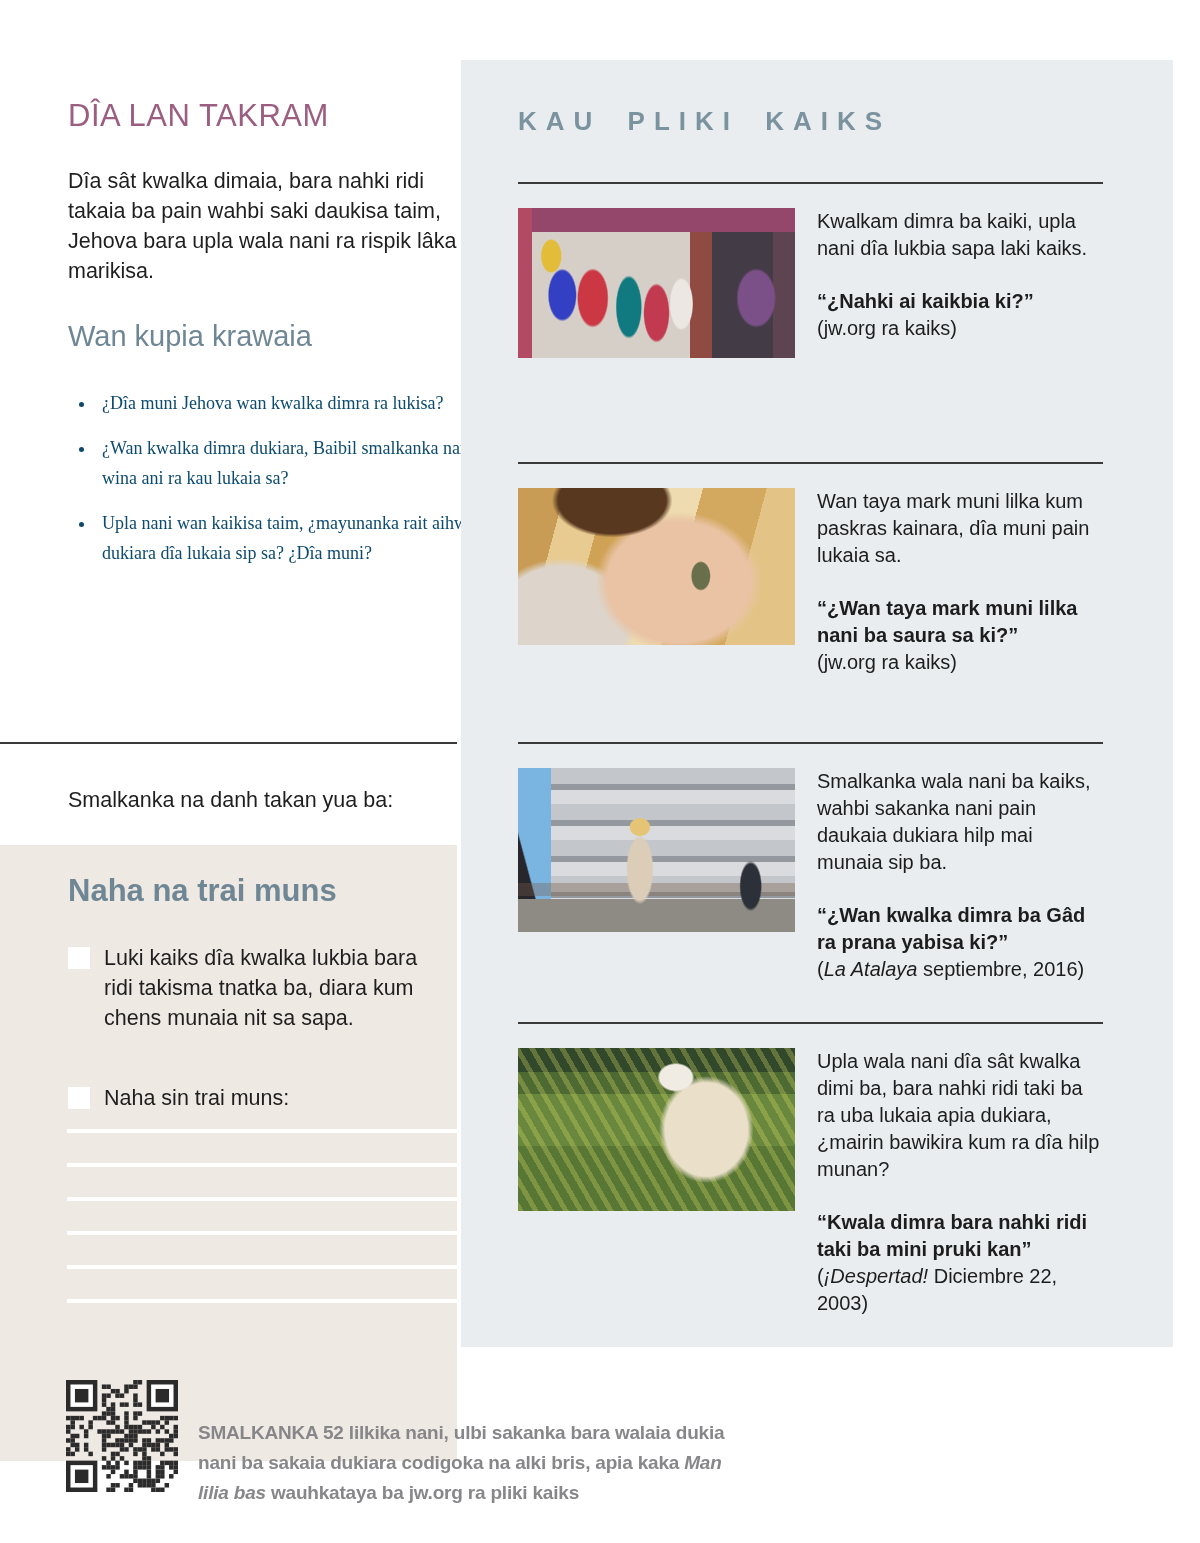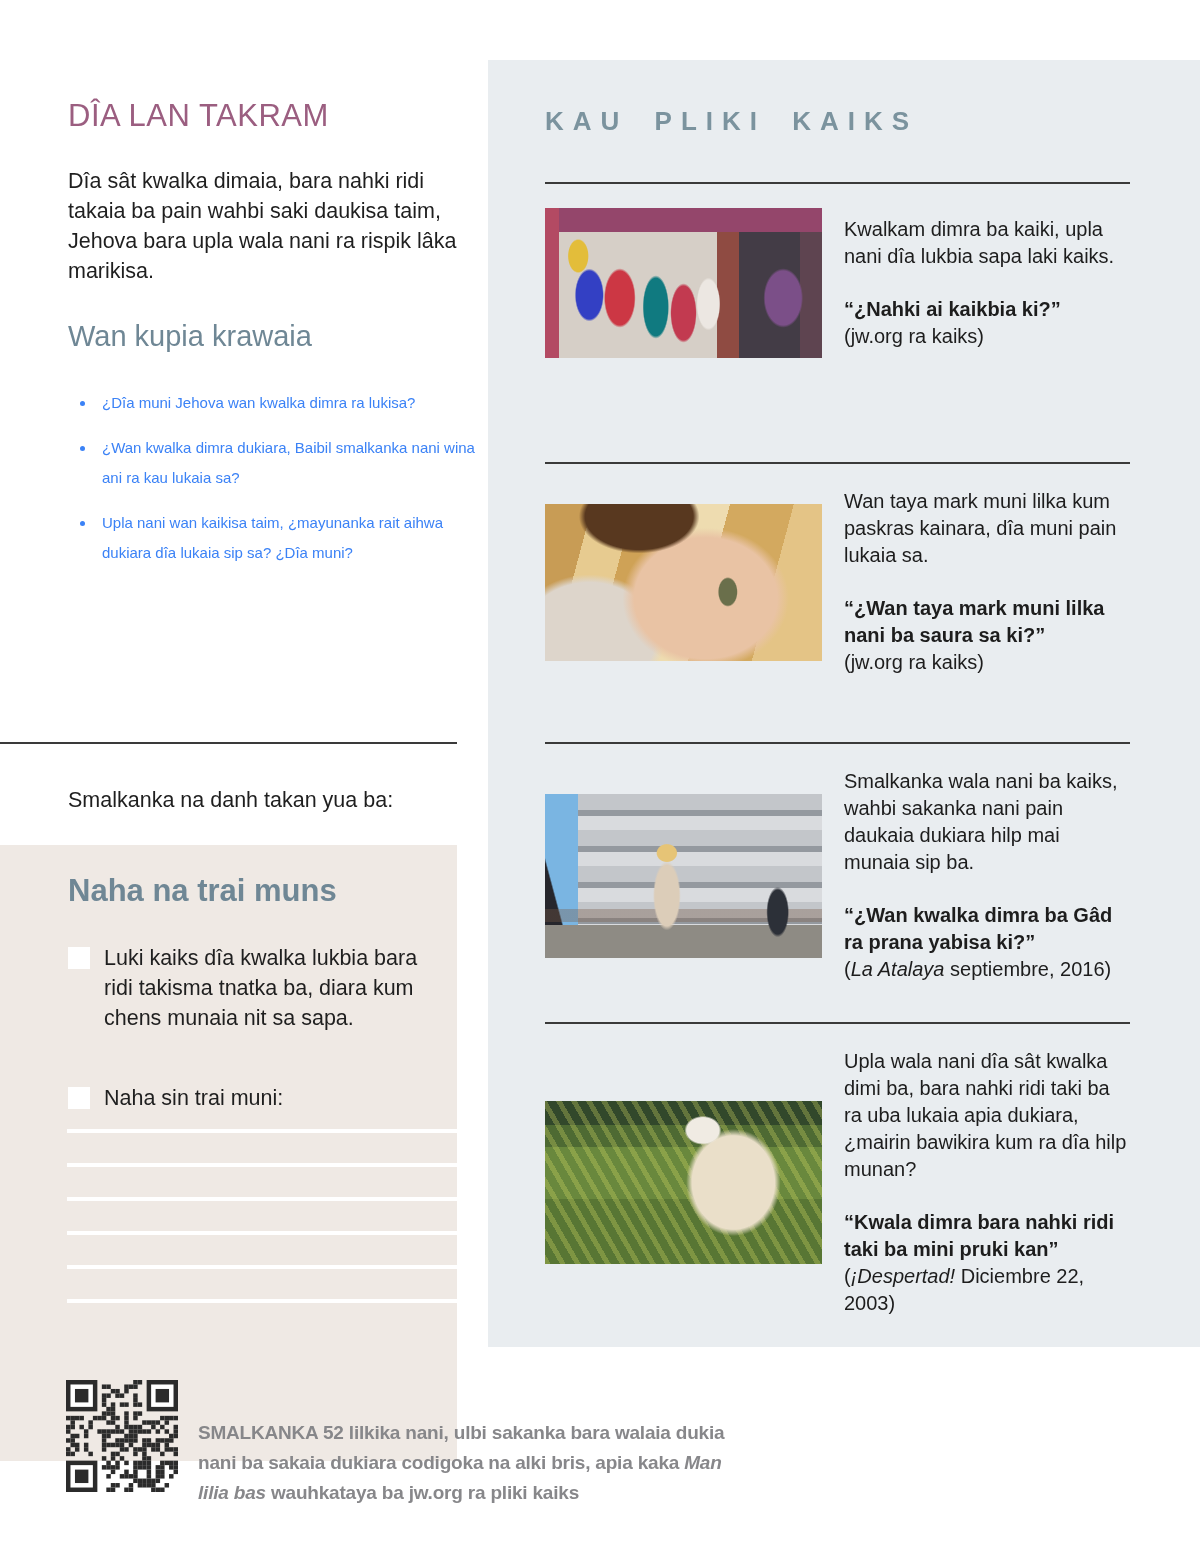--- a/index.html
+++ b/index.html
@@ -17,21 +17,21 @@
   .intro{
     left:68px;top:166px;width:400px;margin:0;
     font-size:21.5px;line-height:30px;color:#1f1f1f;
   }
   .discussion-heading{
     left:68px;top:320px;width:400px;margin:0;
     font-size:29px;font-weight:normal;color:#6f8795;
   }
   .questions{
     left:68px;top:388px;width:392px;margin:0;padding:0 0 0 28px;
-    font-size:15px;line-height:30px;color:#3b82f6;list-style:disc;
+    font-size:18px;line-height:30px;color:#0c4a6e;list-style:disc;font-family:Liberation Serif, serif;
   }
   .questions li{margin-bottom:15px;padding-left:6px;}
   .left-divider{left:0;top:742px;width:457px;height:2px;background:#3a3a3a;}
   .completed-label{
     left:68px;top:785px;width:400px;margin:0;
     font-size:21.5px;line-height:30px;color:#1f1f1f;
   }
 
   
   .goal-box{left:0;top:845px;width:457px;height:616px;background:#efe9e4;}
@@ -41,28 +41,28 @@
   }
   .check-item{position:absolute;left:68px;display:flex;gap:14px;width:352px;}
   .check-item .checkbox{flex:0 0 22px;width:22px;height:22px;background:#ffffff;margin-top:4px;}
   .check-item p{margin:0;font-size:21.5px;line-height:30px;color:#1f1f1f;}
   .check-item.first{top:98px;}
   .check-item.second{top:238px;}
   .write-lines{position:absolute;left:67px;top:284px;width:390px;}
   .write-line{height:4px;background:#ffffff;margin-bottom:30px;}
 
   
-  .panel{left:488px;top:60px;width:712px;height:1287px;background:#e9edf0;}
+  .panel{left:461px;top:60px;width:712px;height:1287px;background:#e9edf0;}
   .panel-heading{
     position:absolute;left:57px;top:46px;margin:0;
     font-size:26px;font-weight:bold;color:#7b939e;letter-spacing:9px;word-spacing:10px;
   }
   .entry{position:absolute;left:57px;width:585px;}
   .entry .sep{height:2px;background:#3a3a3a;}
-  .entry .row{display:flex;gap:22px;margin-top:24px;align-items:center;}
+  .entry .row{display:flex;gap:22px;margin-top:24px;align-items:flex-start;}
   .entry-1{top:122px;} .entry-2{top:402px;} .entry-3{top:682px;} .entry-4{top:962px;}
   .photo{flex:0 0 277px;width:277px;}
   .entry-text{width:286px;font-size:20px;line-height:27px;color:#1d1d1d;}
   .entry-text p{margin:0;}
   .entry-text .quote{margin-top:26px;font-weight:bold;}
   .entry-text .source{margin-top:0;}
 
   .photo-store{height:150px;background-color:#d6cfc7;background-image:
     radial-gradient(ellipse 30px 45px at 86% 60%, #7b4f88 0 60%, rgba(0,0,0,0) 66%),
     radial-gradient(ellipse 22px 40px at 16% 58%, #3340c4 0 60%, rgba(0,0,0,0) 66%),
@@ -118,21 +118,21 @@
 <p class="abs completed-label">Smalkanka na danh takan yua ba:</p>
 
 <section class="abs goal-box">
   <h2>Naha na trai muns</h2>
   <div class="check-item first">
     <span class="checkbox"></span>
     <p>Luki kaiks dîa kwalka lukbia bara ridi takisma tnatka ba, diara kum chens munaia nit sa sapa.</p>
   </div>
   <div class="check-item second">
     <span class="checkbox"></span>
-    <p>Naha sin trai muni:</p>
+    <p>Naha sin trai muns:</p>
   </div>
   <div class="write-lines">
       <div class="write-line"></div>
       <div class="write-line"></div>
       <div class="write-line"></div>
       <div class="write-line"></div>
       <div class="write-line"></div>
       <div class="write-line"></div>
     </div>
 </section>

